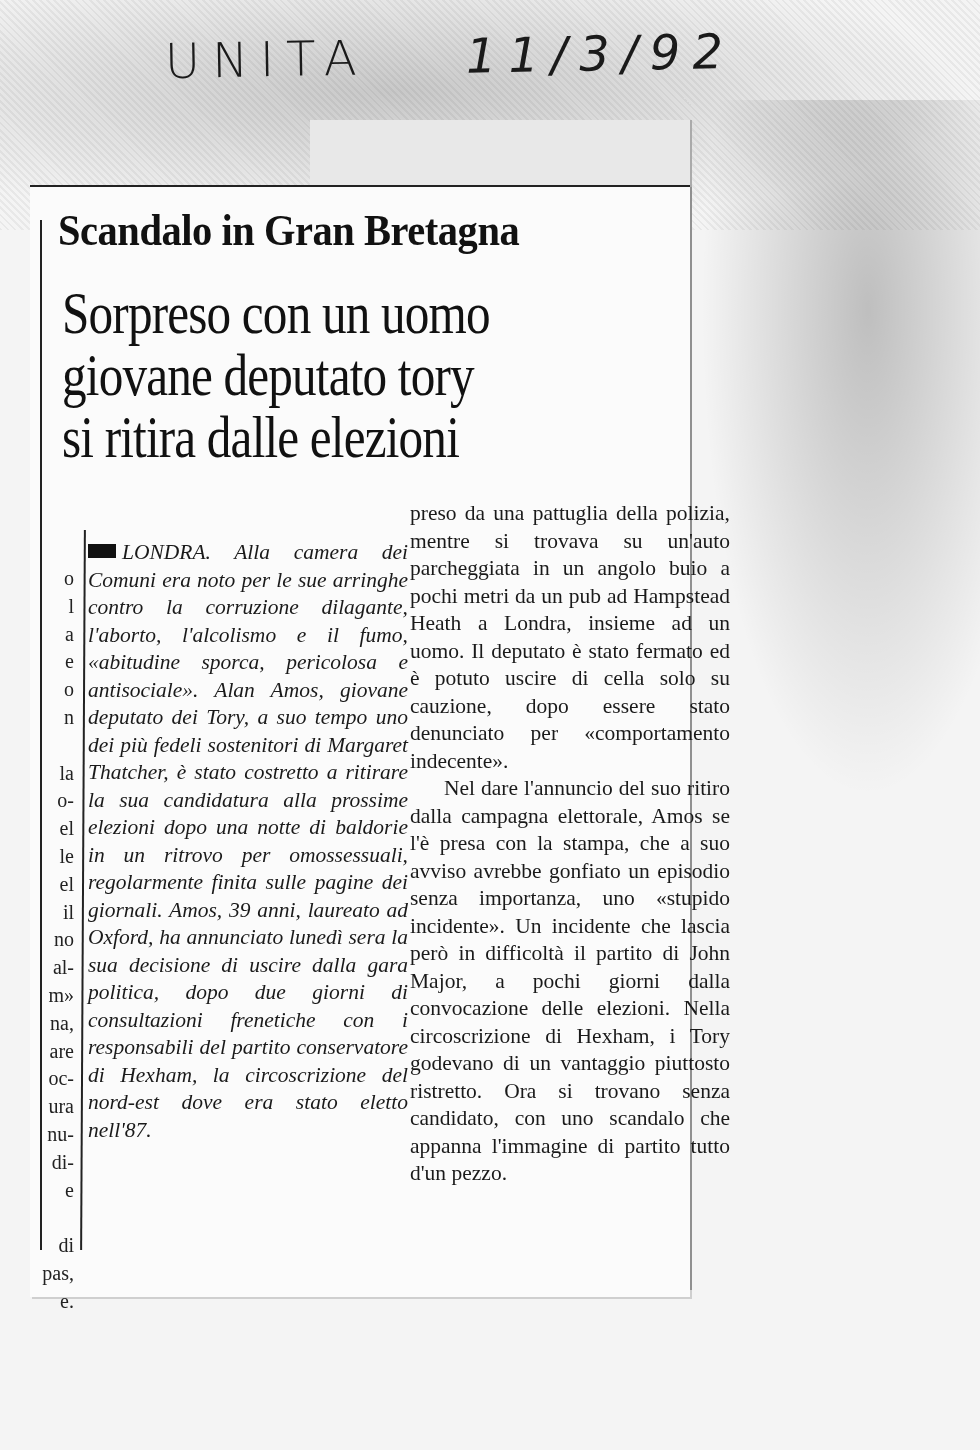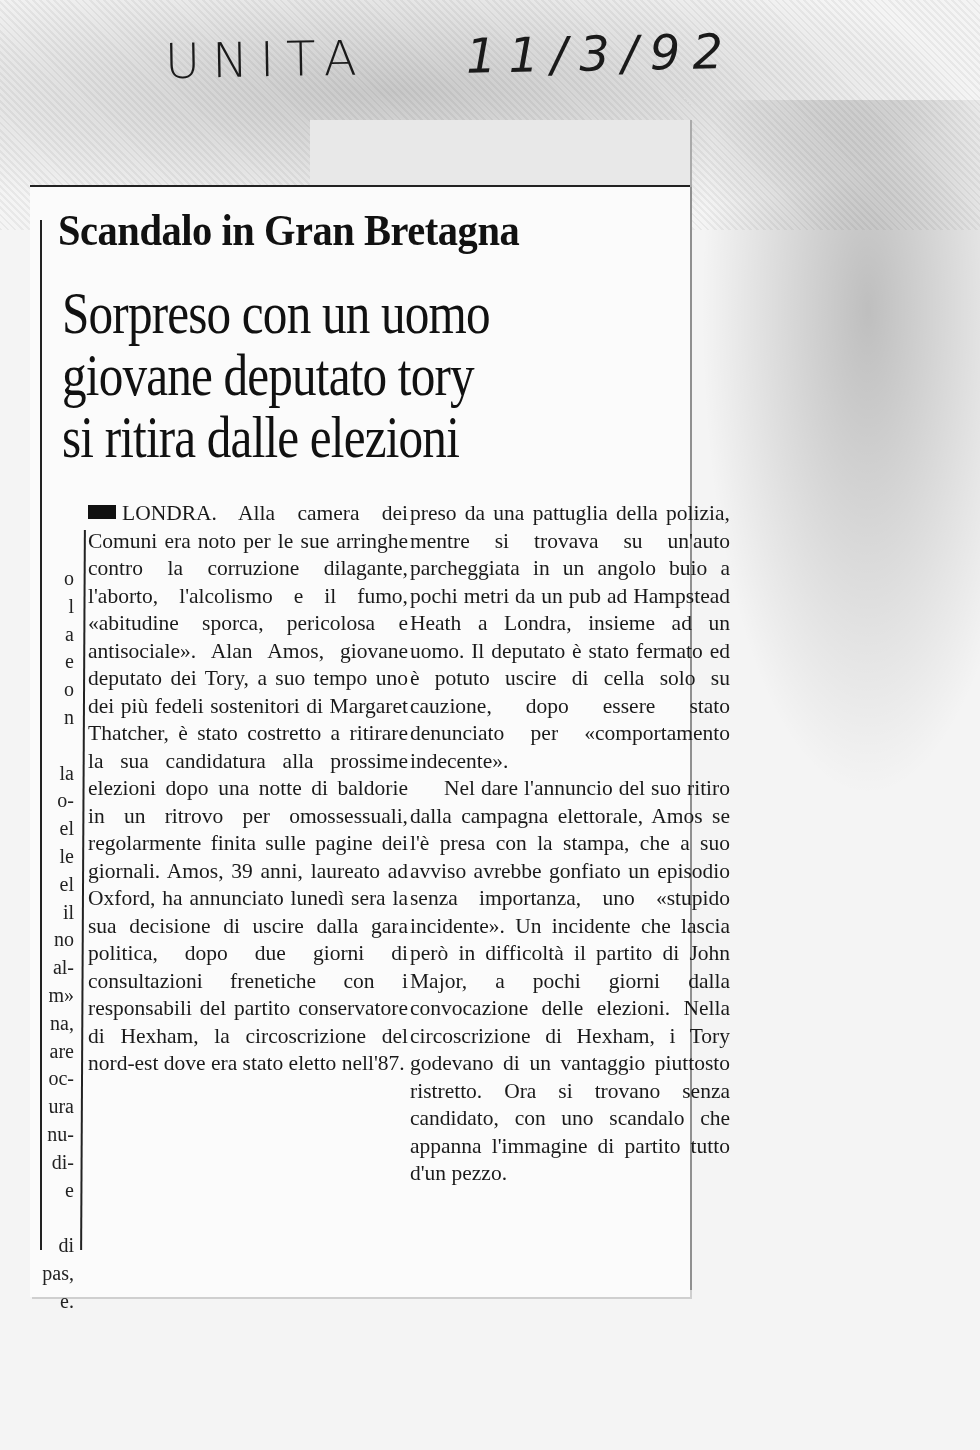--- a/index.html
+++ b/index.html
@@ -53,21 +53,21 @@
     transform: scaleX(0.82); transform-origin: left;
   }
   .headline div { white-space: nowrap; }
   .body-col {
     position: absolute; width: 320px;
     font-size: 21.5px; line-height: 27.5px;
     text-align: justify; color: #1a1a1a;
   }
   .body-col p { margin: 0; }
   .body-col .indent { text-indent: 34px; }
-  .col1 { left: 88px; top: 500px; }
+  .col1 { left: 88px; top: 539px; font-style: italic; }
   .col2 { left: 410px; top: 500px; }
   .dateline-box {
     display: inline-block; width: 28px; height: 14px; background: #111;
     margin-right: 6px; vertical-align: 1px;
   }
   .cutoff {
     position: absolute; left: 34px; top: 565px; width: 40px;
     font-size: 20px; line-height: 27.8px; text-align: right; color: #222;
     overflow: hidden;
   }

